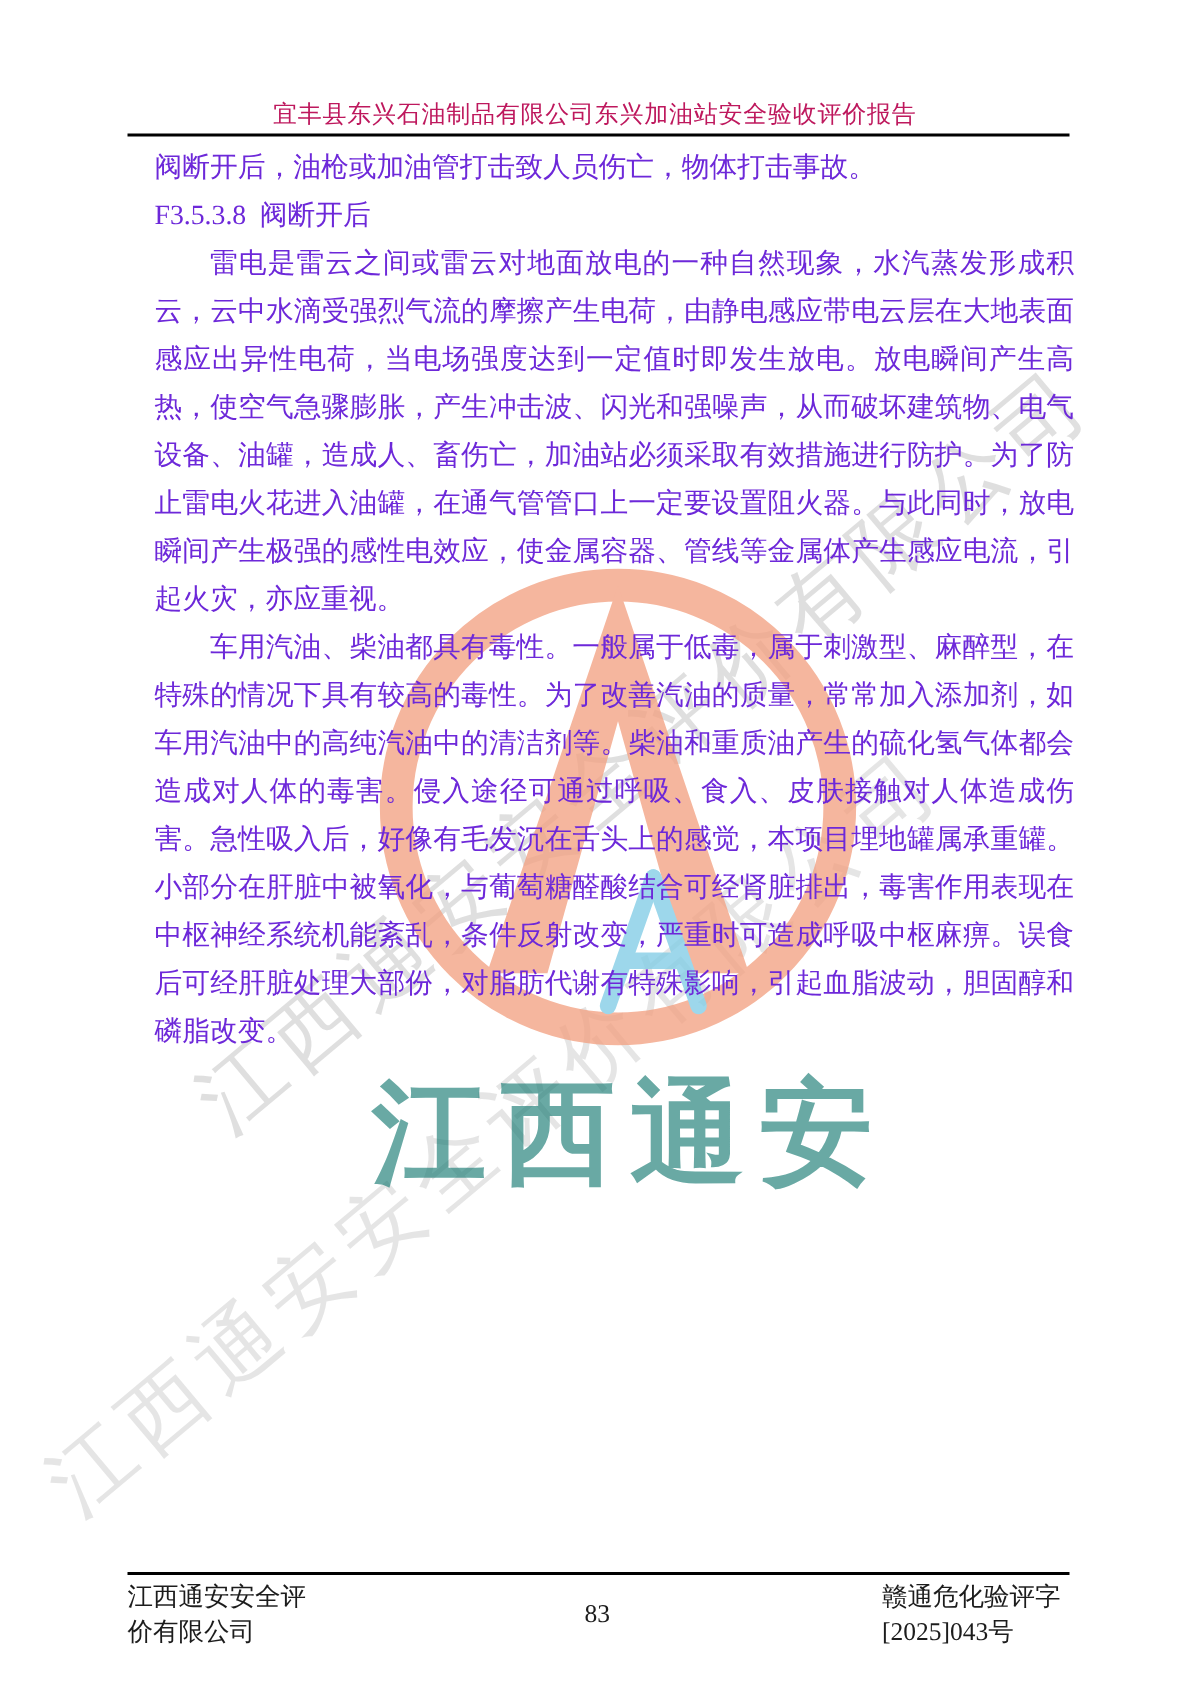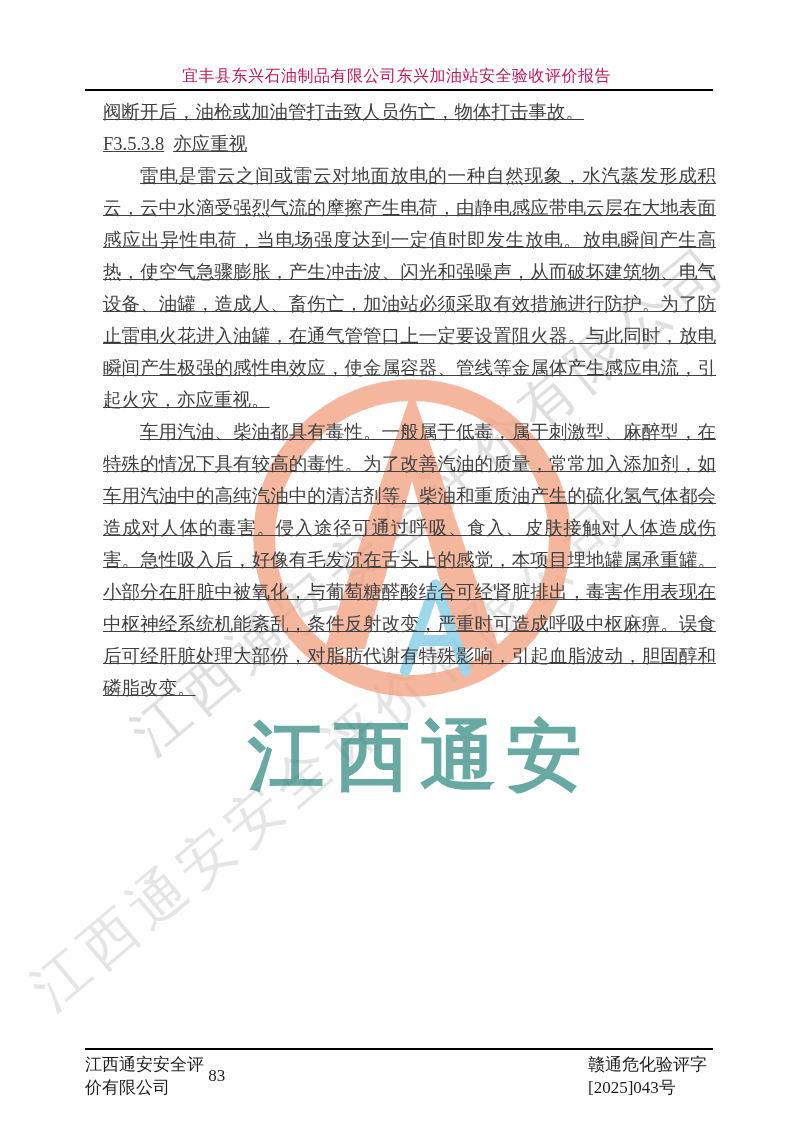--- a/index.html
+++ b/index.html
@@ -38,35 +38,34 @@
   .content{position:absolute;inset:0;z-index:10;color:#1c1c1c;}
   .hdr-title{
     position:absolute;left:0;top:66px;width:100%;
     text-align:center;font-size:16px;letter-spacing:0.5px;color:#be185d;
   }
   .hdr-rule{position:absolute;left:85px;top:89px;width:628px;height:2px;background:#000;}
 
   .body-text{
     position:absolute;left:103px;top:96px;width:613px;
     font-size:18.5px;line-height:32px;text-align:justify;
-    color:#404040;
-    text-decoration:underline;
+    color:#6d28d9;
   }
   .para{margin:0;text-indent:2em;}
   .para.noindent{text-indent:0;}
   .sec-head{white-space:nowrap;}
   .sec-head .num{margin-right:9px;}
 
   .ftr-rule{position:absolute;left:85px;top:1048px;width:628px;height:2px;background:#000;}
   .ftr-row{
     position:absolute;left:85px;top:1053px;width:628px;
     display:flex;justify-content:space-between;align-items:center;
     font-size:17px;color:#1c1c1c;
   }
-  .ftr-center{position:absolute;left:0;width:100%;text-align:left;top:0;line-height:24px;}
+  .ftr-center{position:absolute;left:0;width:100%;text-align:center;top:0;line-height:24px;}
   .ftr-row span{position:relative;z-index:1;background:transparent;}
 </style>
 </head>
 <body>
 
 <div class="page">
 
   <div class="wm wm-diag l1">江西通安安全评价有限公司</div>
   <div class="wm wm-diag l2">江西通安安全评价有限公司</div>
 
@@ -84,21 +83,21 @@
 
   <div class="content">
 
     <div class="hdr-title">宜丰县东兴石油制品有限公司东兴加油站安全验收评价报告</div>
     <div class="hdr-rule"></div>
 
     <div class="body-text">
       <p class="para noindent">阀断开后，油枪或加油管打击致人员伤亡，物体打击事故。</p>
 
       <div class="sec-head">
-        <span class="num">F3.5.3.8</span><span>亦应重视</span>
+        <span class="num">F3.5.3.8</span><span>阀断开后</span>
       </div>
       <p class="para">雷电是雷云之间或雷云对地面放电的一种自然现象，水汽蒸发形成积云，云中水滴受强烈气流的摩擦产生电荷，由静电感应带电云层在大地表面感应出异性电荷，当电场强度达到一定值时即发生放电。放电瞬间产生高热，使空气急骤膨胀，产生冲击波、闪光和强噪声，从而破坏建筑物、电气设备、油罐，造成人、畜伤亡，加油站必须采取有效措施进行防护。为了防止雷电火花进入油罐，在通气管管口上一定要设置阻火器。与此同时，放电瞬间产生极强的感性电效应，使金属容器、管线等金属体产生感应电流，引起火灾，亦应重视。</p>
 
 
 
       <p class="para">车用汽油、柴油都具有毒性。一般属于低毒，属于刺激型、麻醉型，在特殊的情况下具有较高的毒性。为了改善汽油的质量，常常加入添加剂，如车用汽油中的高纯汽油中的清洁剂等。柴油和重质油产生的硫化氢气体都会造成对人体的毒害。侵入途径可通过呼吸、食入、皮肤接触对人体造成伤害。急性吸入后，好像有毛发沉在舌头上的感觉，本项目埋地罐属承重罐。小部分在肝脏中被氧化，与葡萄糖醛酸结合可经肾脏排出，毒害作用表现在中枢神经系统机能紊乱，条件反射改变，严重时可造成呼吸中枢麻痹。误食后可经肝脏处理大部份，对脂肪代谢有特殊影响，引起血脂波动，胆固醇和磷脂改变。</p>
     </div>
 
     <div class="ftr-rule"></div>
     <div class="ftr-row">

